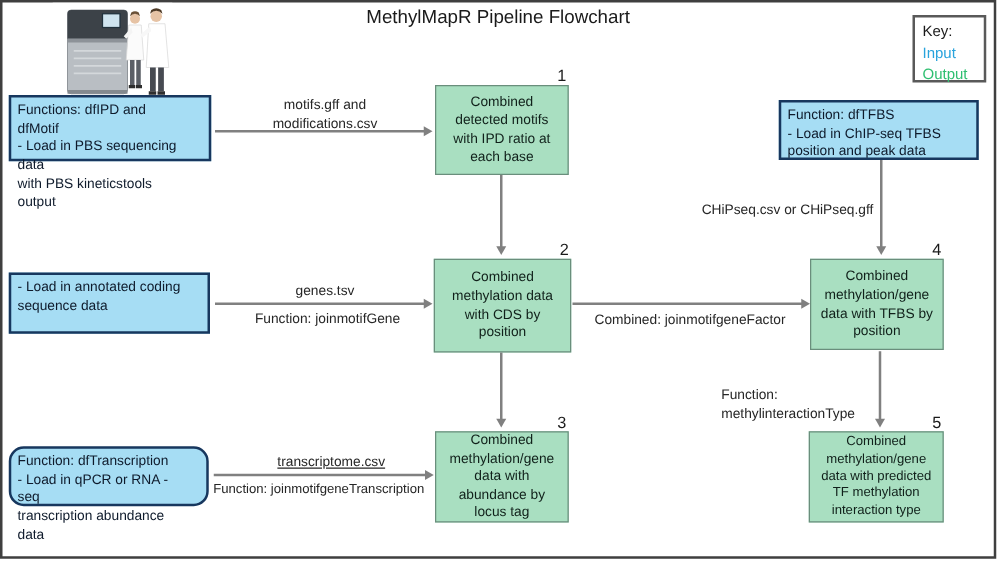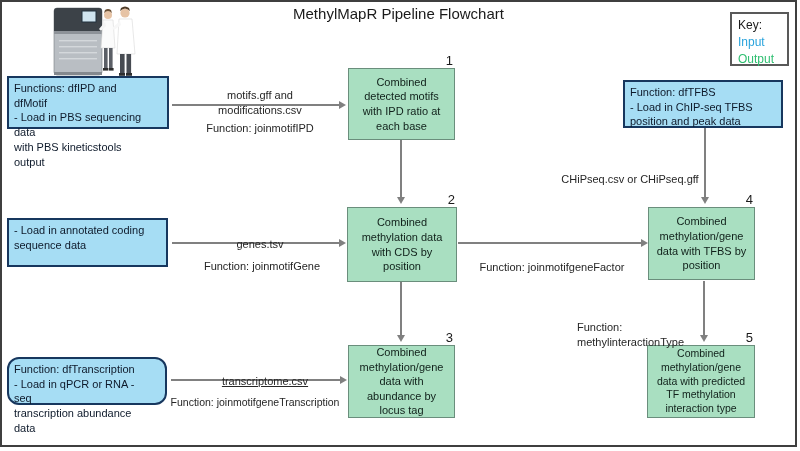--- a/index.html
+++ b/index.html
@@ -11,21 +11,21 @@
          font-size:15px;color:#1a1a1a;}
   
   .ibox{position:absolute;background:#a6ddf4;border:2px solid #17375e;box-sizing:border-box;
         padding:3px 15px 2px 5px;font-size:11px;line-height:1.34;color:#0e1a2b;}
   
   .obox{position:absolute;background:#a9dfc1;border:1.5px solid #6a8e7c;box-sizing:border-box;
         display:flex;align-items:center;justify-content:center;text-align:center;
         font-size:11px;line-height:1.32;color:#10201a;padding:2px 6px;}
   .num{position:absolute;top:-17px;right:1px;font-size:13px;color:#1a1a1a;}
   
-  .albl{position:absolute;font-size:11px;color:#262626;text-align:center;line-height:1.32;margin-top:11px;}
+  .albl{position:absolute;font-size:11px;color:#262626;text-align:center;line-height:1.32;}
   .albl.left{text-align:left;}
   .albl.small{font-size:10.5px;}
   
   .arrow-h{position:absolute;height:1.5px;background:#808080;}
   .arrow-h::after{content:"";position:absolute;right:-6px;top:50%;transform:translateY(-50%);
         border-left:7px solid #808080;border-top:4px solid transparent;border-bottom:4px solid transparent;}
   .arrow-v{position:absolute;width:1.5px;background:#808080;}
   .arrow-v::after{content:"";position:absolute;bottom:-6px;left:50%;transform:translateX(-50%);
         border-top:7px solid #808080;border-left:4px solid transparent;border-right:4px solid transparent;}
   
@@ -132,24 +132,23 @@
   <div class="arrow-h" style="left:172px;top:242px;width:168px;"></div>
   <div class="arrow-h" style="left:458px;top:242px;width:184px;"></div>
   <div class="arrow-v" style="left:400px;top:282px;height:54px;"></div>
   <div class="arrow-v" style="left:703px;top:281px;height:55px;"></div>
   <div class="arrow-h" style="left:171px;top:379px;width:170px;"></div>
 
   <div class="albl" style="left:190px;top:77px;width:140px;">
     <div>motifs.gff and</div>
     <div>modifications.csv</div>
   </div>
-  <div class="albl" style="left:180px;top:110px;width:160px;">Function: joinmotifIPD</div>
   <div class="albl" style="left:200px;top:226px;width:120px;">genes.tsv</div>
   <div class="albl" style="left:178px;top:248px;width:168px;">Function: joinmotifGene</div>
-  <div class="albl" style="left:462px;top:249px;width:180px;">Function: joinmotifgeneFactor</div>
+  <div class="albl" style="left:462px;top:249px;width:180px;">Combined: joinmotifgeneFactor</div>
   <div class="albl" style="left:560px;top:161px;width:140px;">CHiPseq.csv or CHiPseq.gff</div>
   <div class="albl" style="left:200px;top:363px;width:130px;text-decoration:underline;">transcriptome.csv</div>
   <div class="albl small" style="left:164px;top:385px;width:182px;">Function: joinmotifgeneTranscription</div>
   <div class="albl left" style="left:577px;top:309px;width:122px;">
     <div>Function:</div>
     <div>methylinteractionType</div>
   </div>
 </div>
 
 </body></html>

